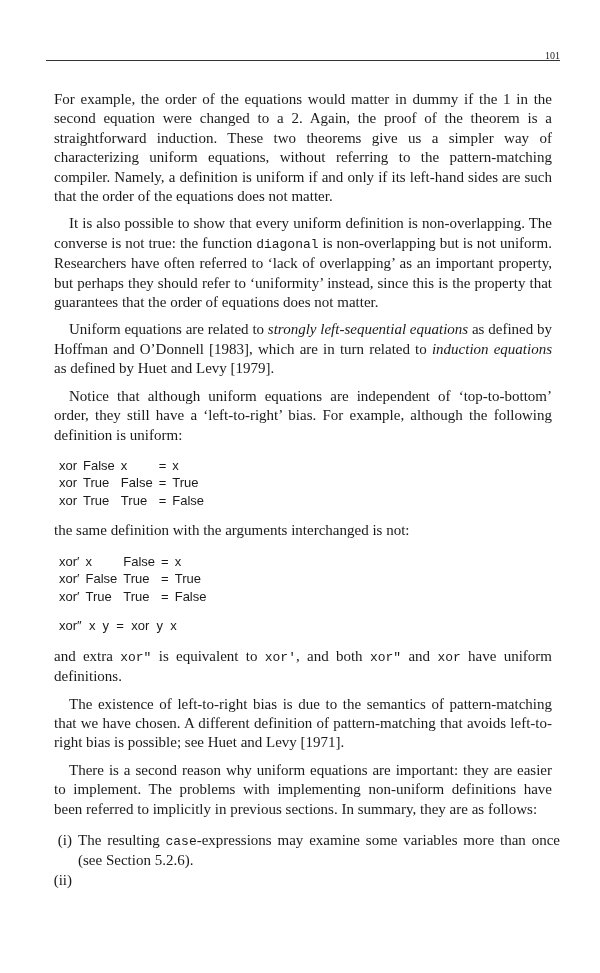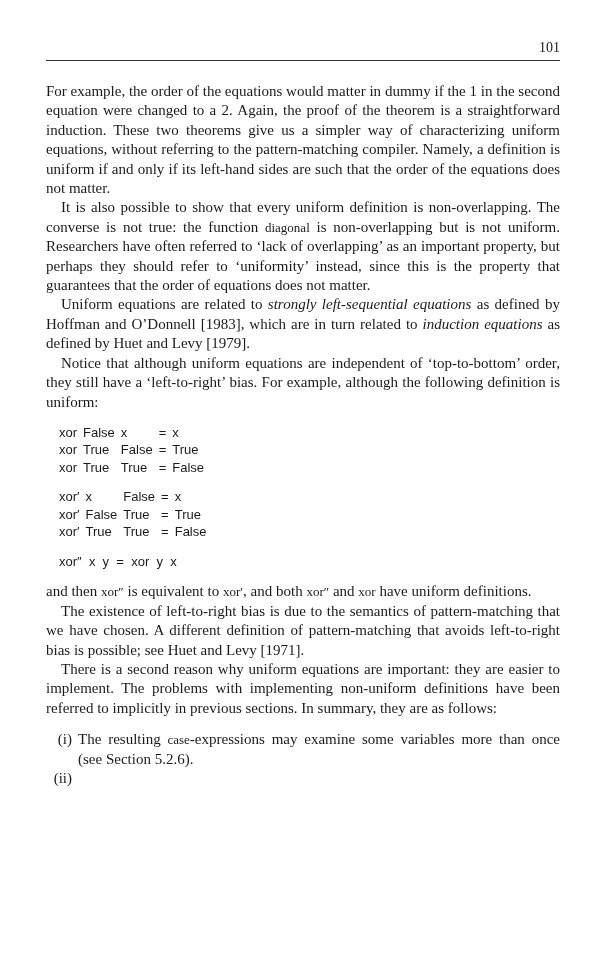--- a/index.html
+++ b/index.html
@@ -1,24 +1,24 @@
 <!DOCTYPE html>
 <html><head>
 <meta charset="utf-8">
 <style>
   html, body { margin: 0; padding: 0; background: #ffffff; }
   body { width: 600px; height: 973px; overflow: hidden; position: relative; color: #1a1a1a; }
   .page { position: absolute; left: 46px; top: 0; width: 514px; font-family: "Liberation Serif", serif; font-size: 15px; line-height: 19.4px; }
   .header { position: absolute; top: 38px; left: 0; width: 514px; height: 22px; border-bottom: 1.5px solid #333; }
   .header .title { position: absolute; left: 0; top: 0; font-style: italic; font-size: 14px; }
-  .header .pageno { position: absolute; right: 0; top: 0; font-size: 14px; }
+  .header .pageno { position: absolute; right: 0; top: 8px; font-size: 10px; }
   .body { position: absolute; top: 82px; left: 0; width: 514px; }
-  p { margin: 0; text-align: justify; }
+  p { margin: 8px; text-align: justify; }
   p.indent { text-indent: 15px; }
-  .sans { font-family: Liberation Serif, serif; font-size: 13px; }
+  .sans { font-family: Liberation Mono, monospace; font-size: 13px; }
   .code { font-family: "Liberation Sans", sans-serif; font-size: 13px; line-height: 17.5px; margin: 12px 0 12px 13px; }
   .code table { border-collapse: collapse; }
   .code td { padding: 0 6px 0 0; white-space: pre; vertical-align: top; }
   .list { margin-top: 12px; }
   .li { position: relative; padding-left: 32px; text-align: justify; }
   .li .num { position: absolute; left: 0; width: 26px; text-align: right; }
   em { }
 </style>
 </head>
 <body>
@@ -58,20 +58,21 @@
               <td>xor</td>
               <td>True</td>
               <td>True</td>
               <td>=</td>
               <td>False</td>
             </tr>
       </tbody>
         </table>
     </div>
 
+    <p>the same definition with the arguments interchanged is not:</p>
 
     <div class="code">
       <table>
         <tbody>
             <tr>
               <td>xor′</td>
               <td>x</td>
               <td>False</td>
               <td>=</td>
               <td>x</td>
@@ -90,21 +91,21 @@
               <td>=</td>
               <td>False</td>
             </tr>
       </tbody>
         </table>
     </div>
 
 
     <div class="code" style="white-space:pre;">xor″  x  y  =  xor  y  x</div>
 
-    <p><span>and then </span><span class="sans">xor″</span><span> is equivalent to </span><span class="sans">xor′</span><span>, and both </span><span class="sans">xor″</span><span> and </span><span class="sans">xor</span><span> have uniform definitions.</span></p>
+    <p><span>and extra </span><span class="sans">xor″</span><span> is equivalent to </span><span class="sans">xor′</span><span>, and both </span><span class="sans">xor″</span><span> and </span><span class="sans">xor</span><span> have uniform definitions.</span></p>
 
     <p class="indent">The existence of left-to-right bias is due to the semantics of pattern-matching that we have chosen. A different definition of pattern-matching that avoids left-to-right bias is possible; see Huet and Levy [1971].</p>
 
     <p class="indent">There is a second reason why uniform equations are important: they are easier to implement. The problems with implementing non-uniform definitions have been referred to implicitly in previous sections. In summary, they are as follows:</p>
 
     <div class="list">
       <div class="li">
         <span class="num">(i)</span><span>The resulting </span><span class="sans">case</span><span>-expressions may examine some variables more than once (see Section 5.2.6).</span>
       </div>
       <div class="li">

